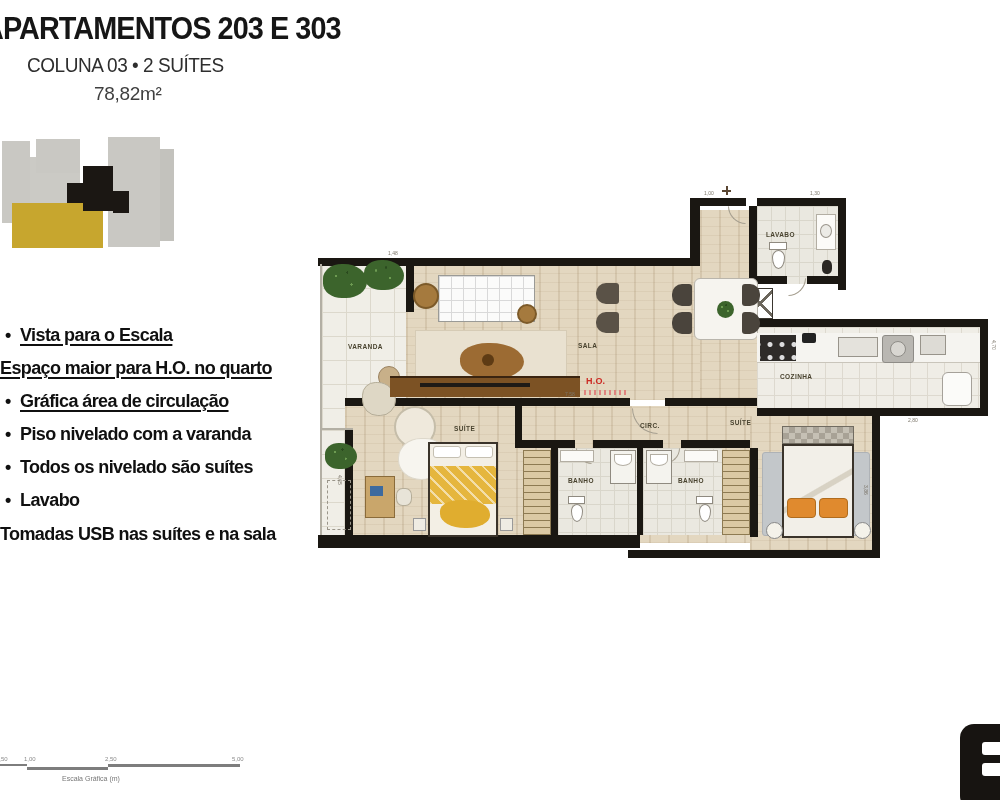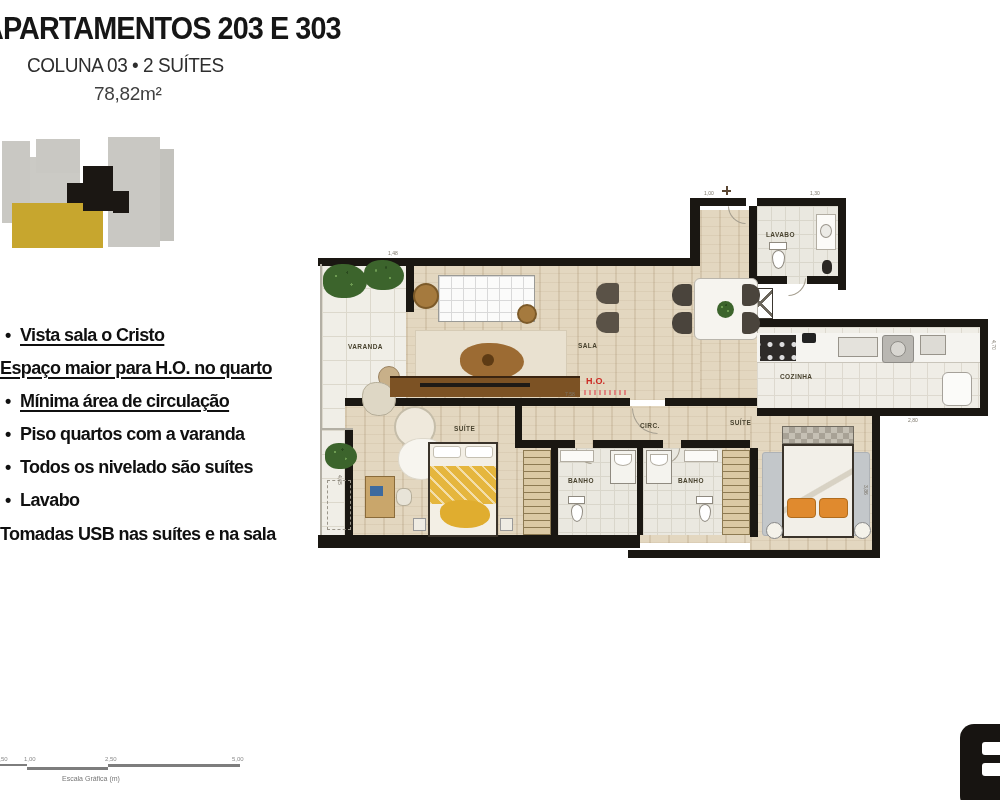--- a/index.html
+++ b/index.html
@@ -70,24 +70,24 @@
   <div style="left:108px;top:4px;width:52px;height:110px;background:#c9c8c3"></div>
   <div style="left:160px;top:16px;width:14px;height:92px;background:#c3c2bd"></div>
   <div style="left:12px;top:70px;width:91px;height:45px;background:#c7a62e"></div>
   <div style="left:68px;top:60px;width:35px;height:24px;background:#c7a62e"></div>
   <div style="left:83px;top:33px;width:30px;height:45px;background:#1b1713"></div>
   <div style="left:67px;top:50px;width:16px;height:20px;background:#1b1713"></div>
   <div style="left:113px;top:58px;width:16px;height:22px;background:#1b1713"></div>
 </div>
 
 <ul class="features">
-  <li class="u">Vista sala o Cristo</li>
+  <li class="u">Vista para o Escala</li>
   <li class="u flush">Espaço maior para H.O. no quarto</li>
-  <li class="u">Mínima área de circulação</li>
-  <li>Piso quartos com a varanda</li>
+  <li class="u">Gráfica área de circulação</li>
+  <li>Piso nivelado com a varanda</li>
   <li>Todos os nivelado são suítes</li>
   <li>Lavabo</li>
   <li class="flush">Tomadas USB nas suítes e na sala</li>
 </ul>
 
 <div class="abs" style="left:310px;top:180px;width:690px;height:400px">
 
   <div class="tile" style="left:12px;top:84px;width:84px;height:166px"></div>
   <div class="tile" style="left:10px;top:250px;width:33px;height:113px"></div>
   <div class="wood" style="left:96px;top:86px;width:294px;height:134px"></div>

